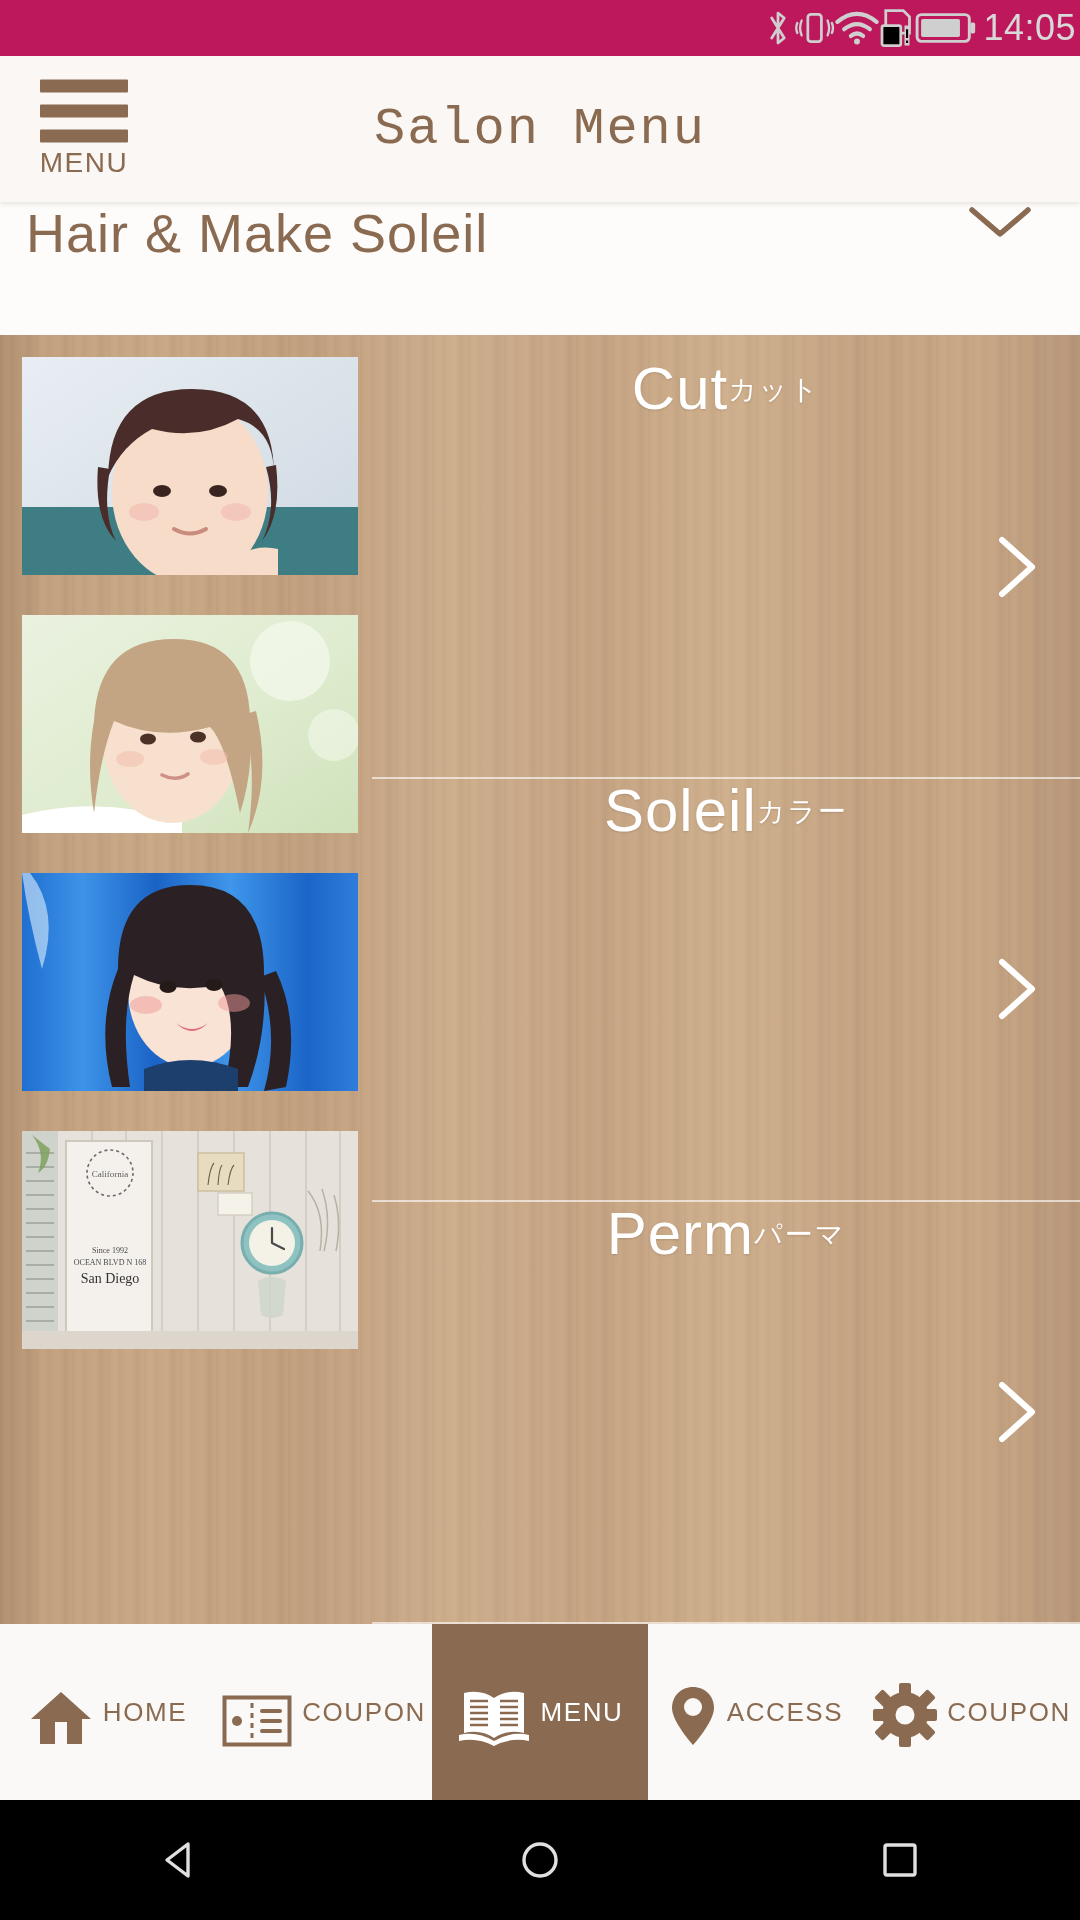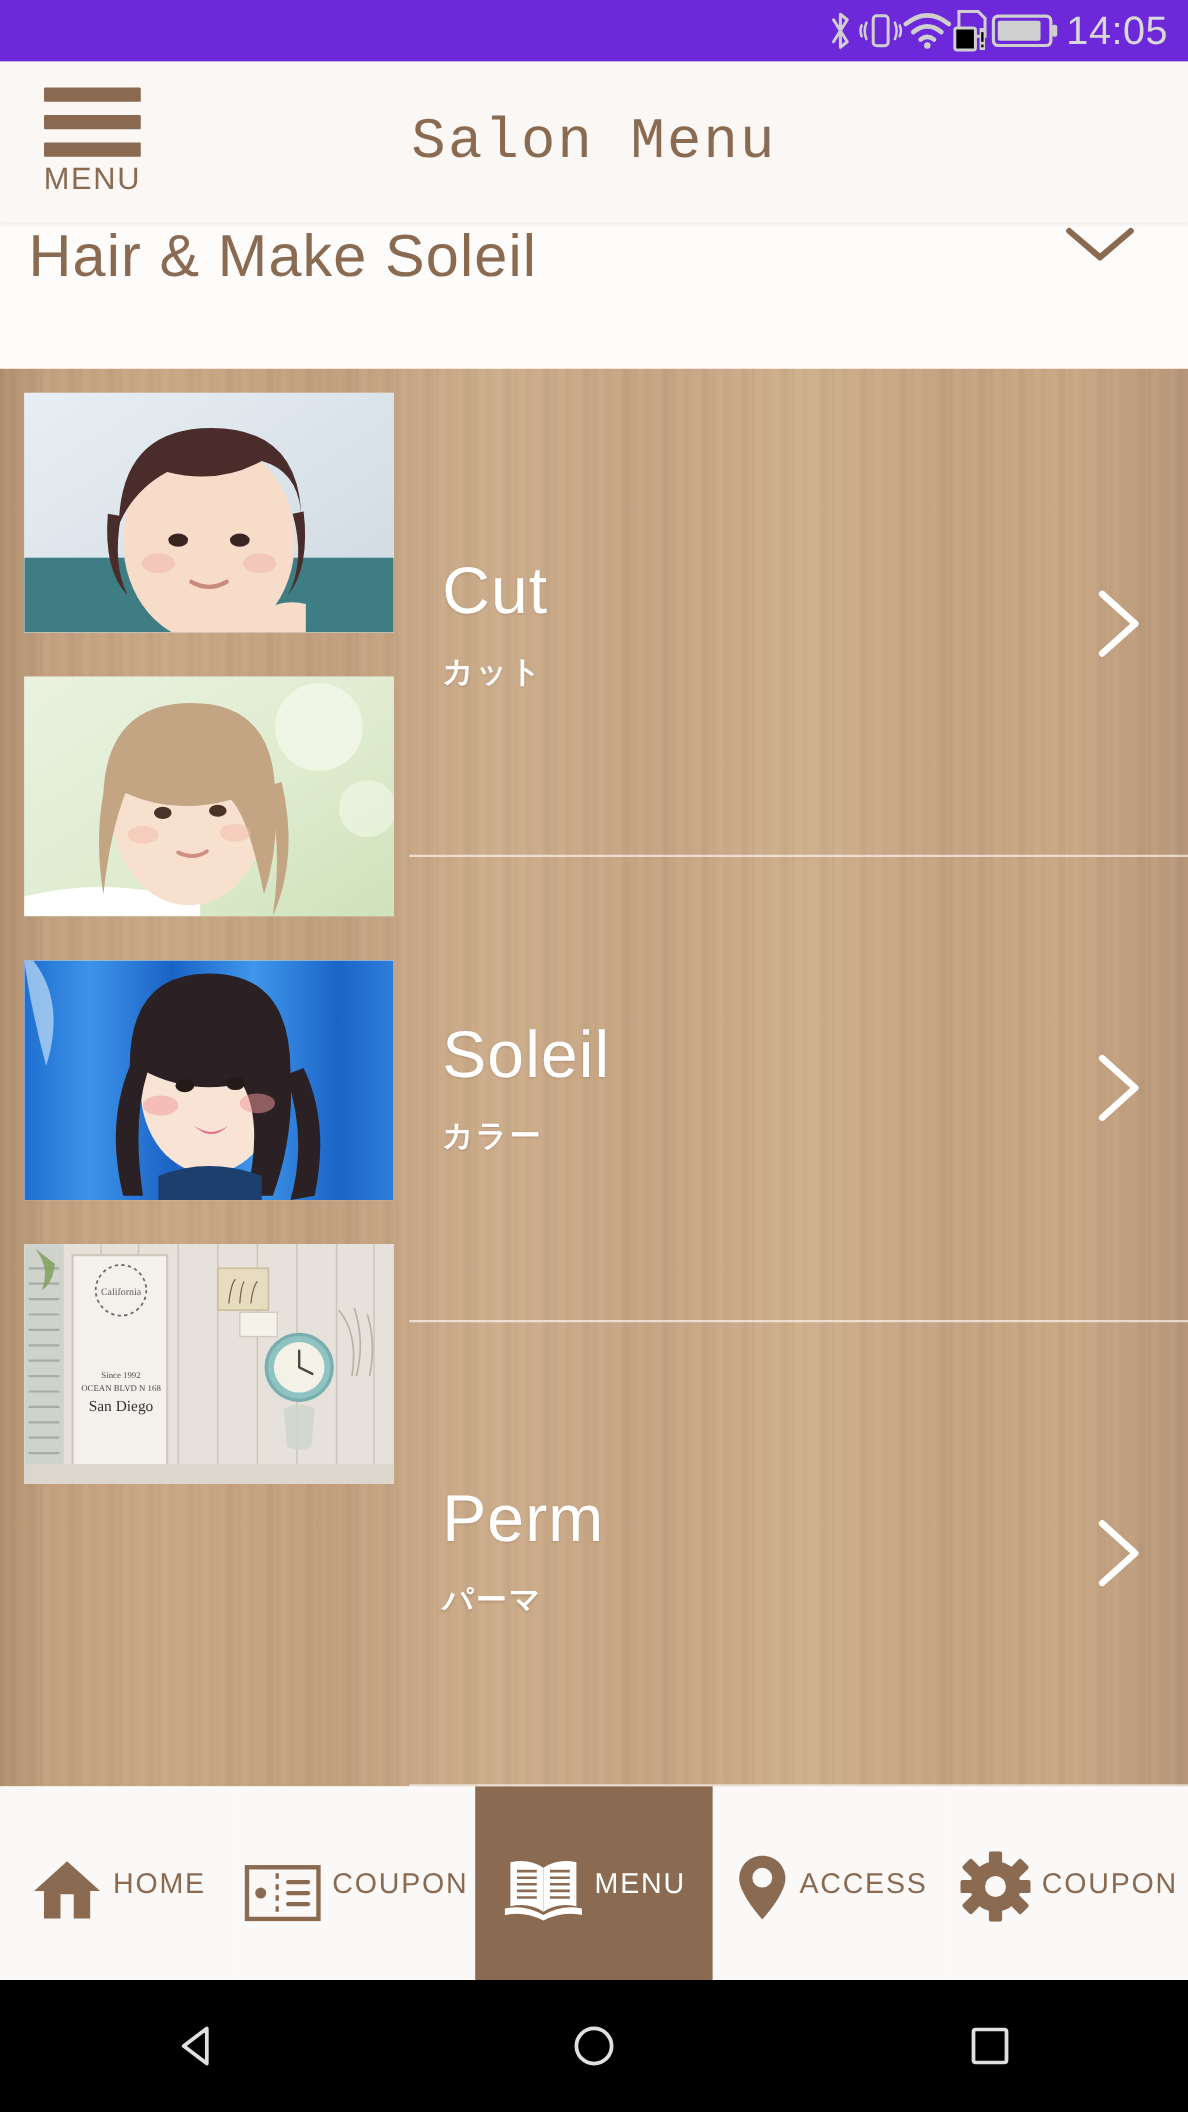--- a/index.html
+++ b/index.html
@@ -6,23 +6,23 @@
   html,body { width:1080px; height:1920px; }
   body {
     font-family:"Liberation Sans", sans-serif;
     background:#ffffff;
     overflow:hidden;
   }
   .phone { position:relative; width:1080px; height:1920px; display:flex; flex-direction:column; }
 
   
   .statusbar {
-    height:56px; background:#6d28d9; flex:0 0 56px;
+    height:56px; background:#be185d; flex:0 0 56px;
     display:flex; align-items:center; justify-content:flex-end;
-    padding-right:18px; 
+    padding-right:4px; 
   }
   .statusbar .sicon { display:flex; align-items:center; justify-content:center; }
   .statusbar .clock {
     color:#d8d8d8; font-size:36px; letter-spacing:0.5px;
     font-family:"Liberation Sans", sans-serif; margin-left:6px;
   }
 
   
   .header {
     flex:0 0 146px; background:#faf7f4; position:relative;
@@ -77,34 +77,34 @@
   }
   .thumb {
     width:336px; height:218px; flex:0 0 218px; overflow:hidden;
     position:relative; background:#e9e9e9;
   }
   .thumb svg { display:block; width:100%; height:100%; }
 
   .rowcol { flex:1 1 auto; display:flex; flex-direction:column; padding-top:22px; }
   .menurow {
     flex:1 1 0; position:relative;
-    display:flex; flex-direction:column; justify-content:center;
+    display:flex; flex-direction:row; justify-content:center;
     padding-left:30px; padding-right:30px;
     border-bottom:2px solid rgba(255,255,255,0.62);
     cursor:pointer;
   }
   .menurow:first-child { border-top:none; }
   .row-en {
     font-size:60px; color:#ffffff; font-weight:300; letter-spacing:1px;
     line-height:1.05; font-family:"Liberation Sans", sans-serif;
     text-shadow:0 1px 2px rgba(110,85,60,0.25);
   }
   .row-jp {
-    font-size:28px; color:#ffffff; font-weight:700; letter-spacing:2px;
-    margin-top:24px; font-family:"Liberation Sans", sans-serif;
+    font-size:28px; color:#ffffff; font-weight:400; letter-spacing:2px;
+    margin-top:14px; font-family:"Liberation Sans", sans-serif;
     text-shadow:0 1px 2px rgba(110,85,60,0.25);
   }
   .row-arrow {
     position:absolute; right:40px; top:50%; transform:translateY(-50%);
     width:46px; height:66px;
   }
 
   
   .bottomnav {
     flex:0 0 176px; display:flex; position:relative; z-index:5;

